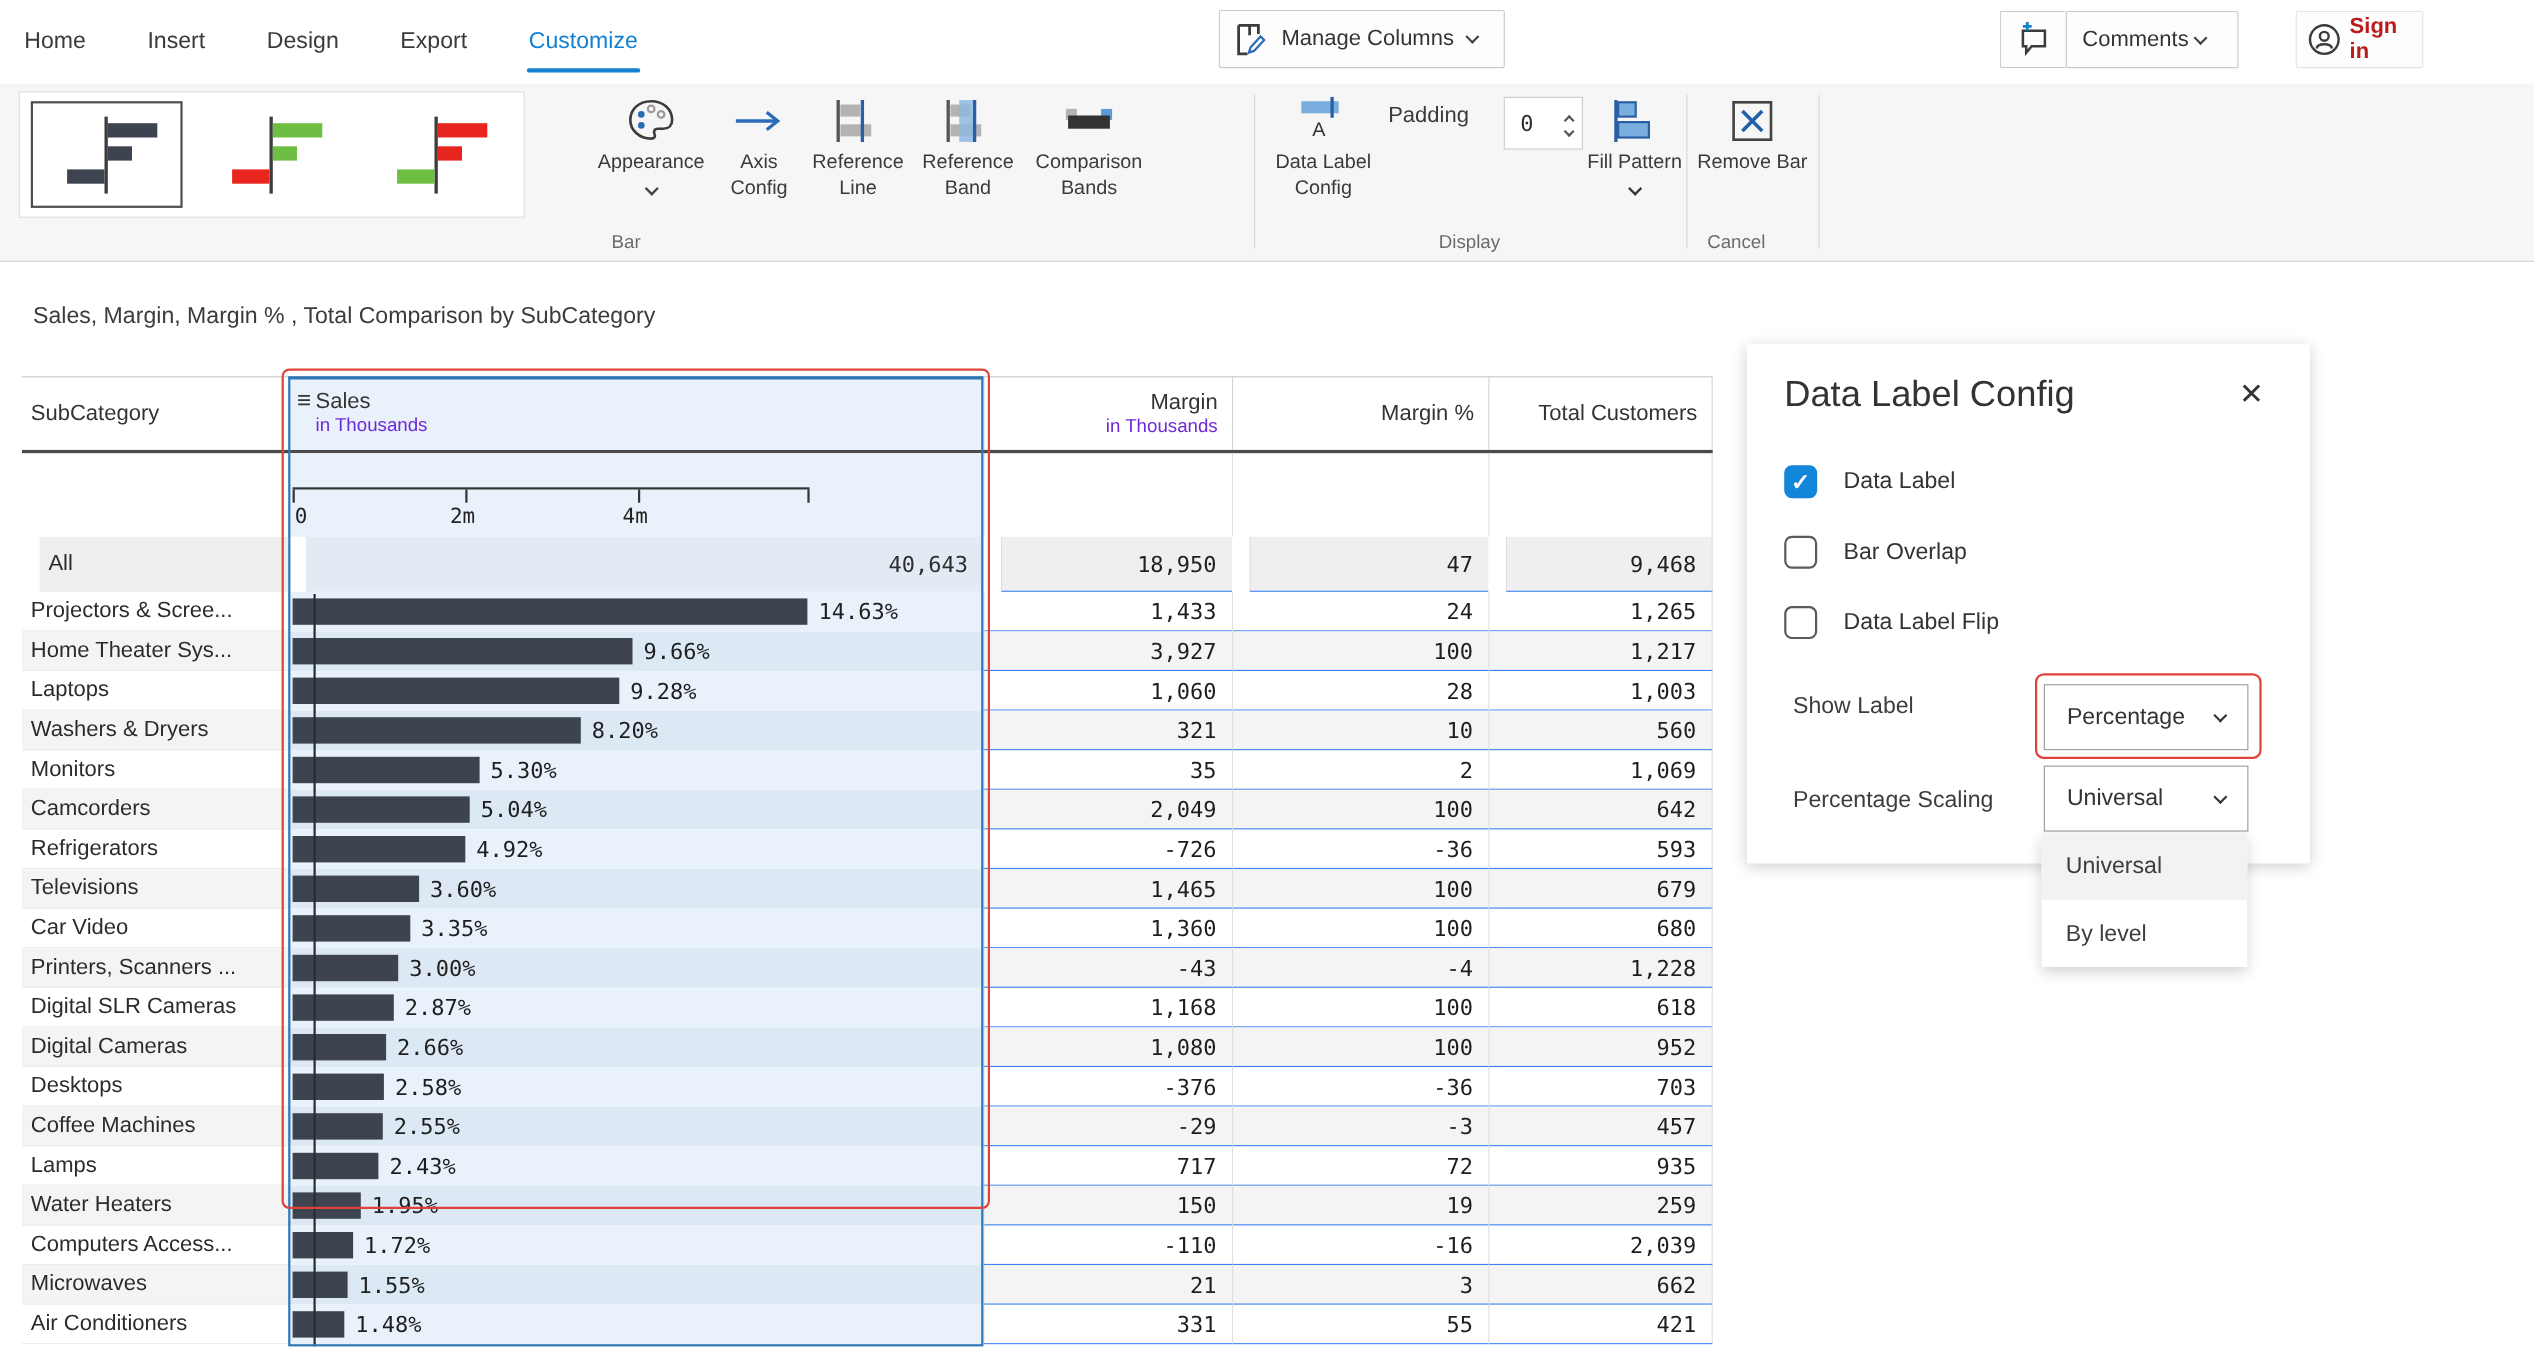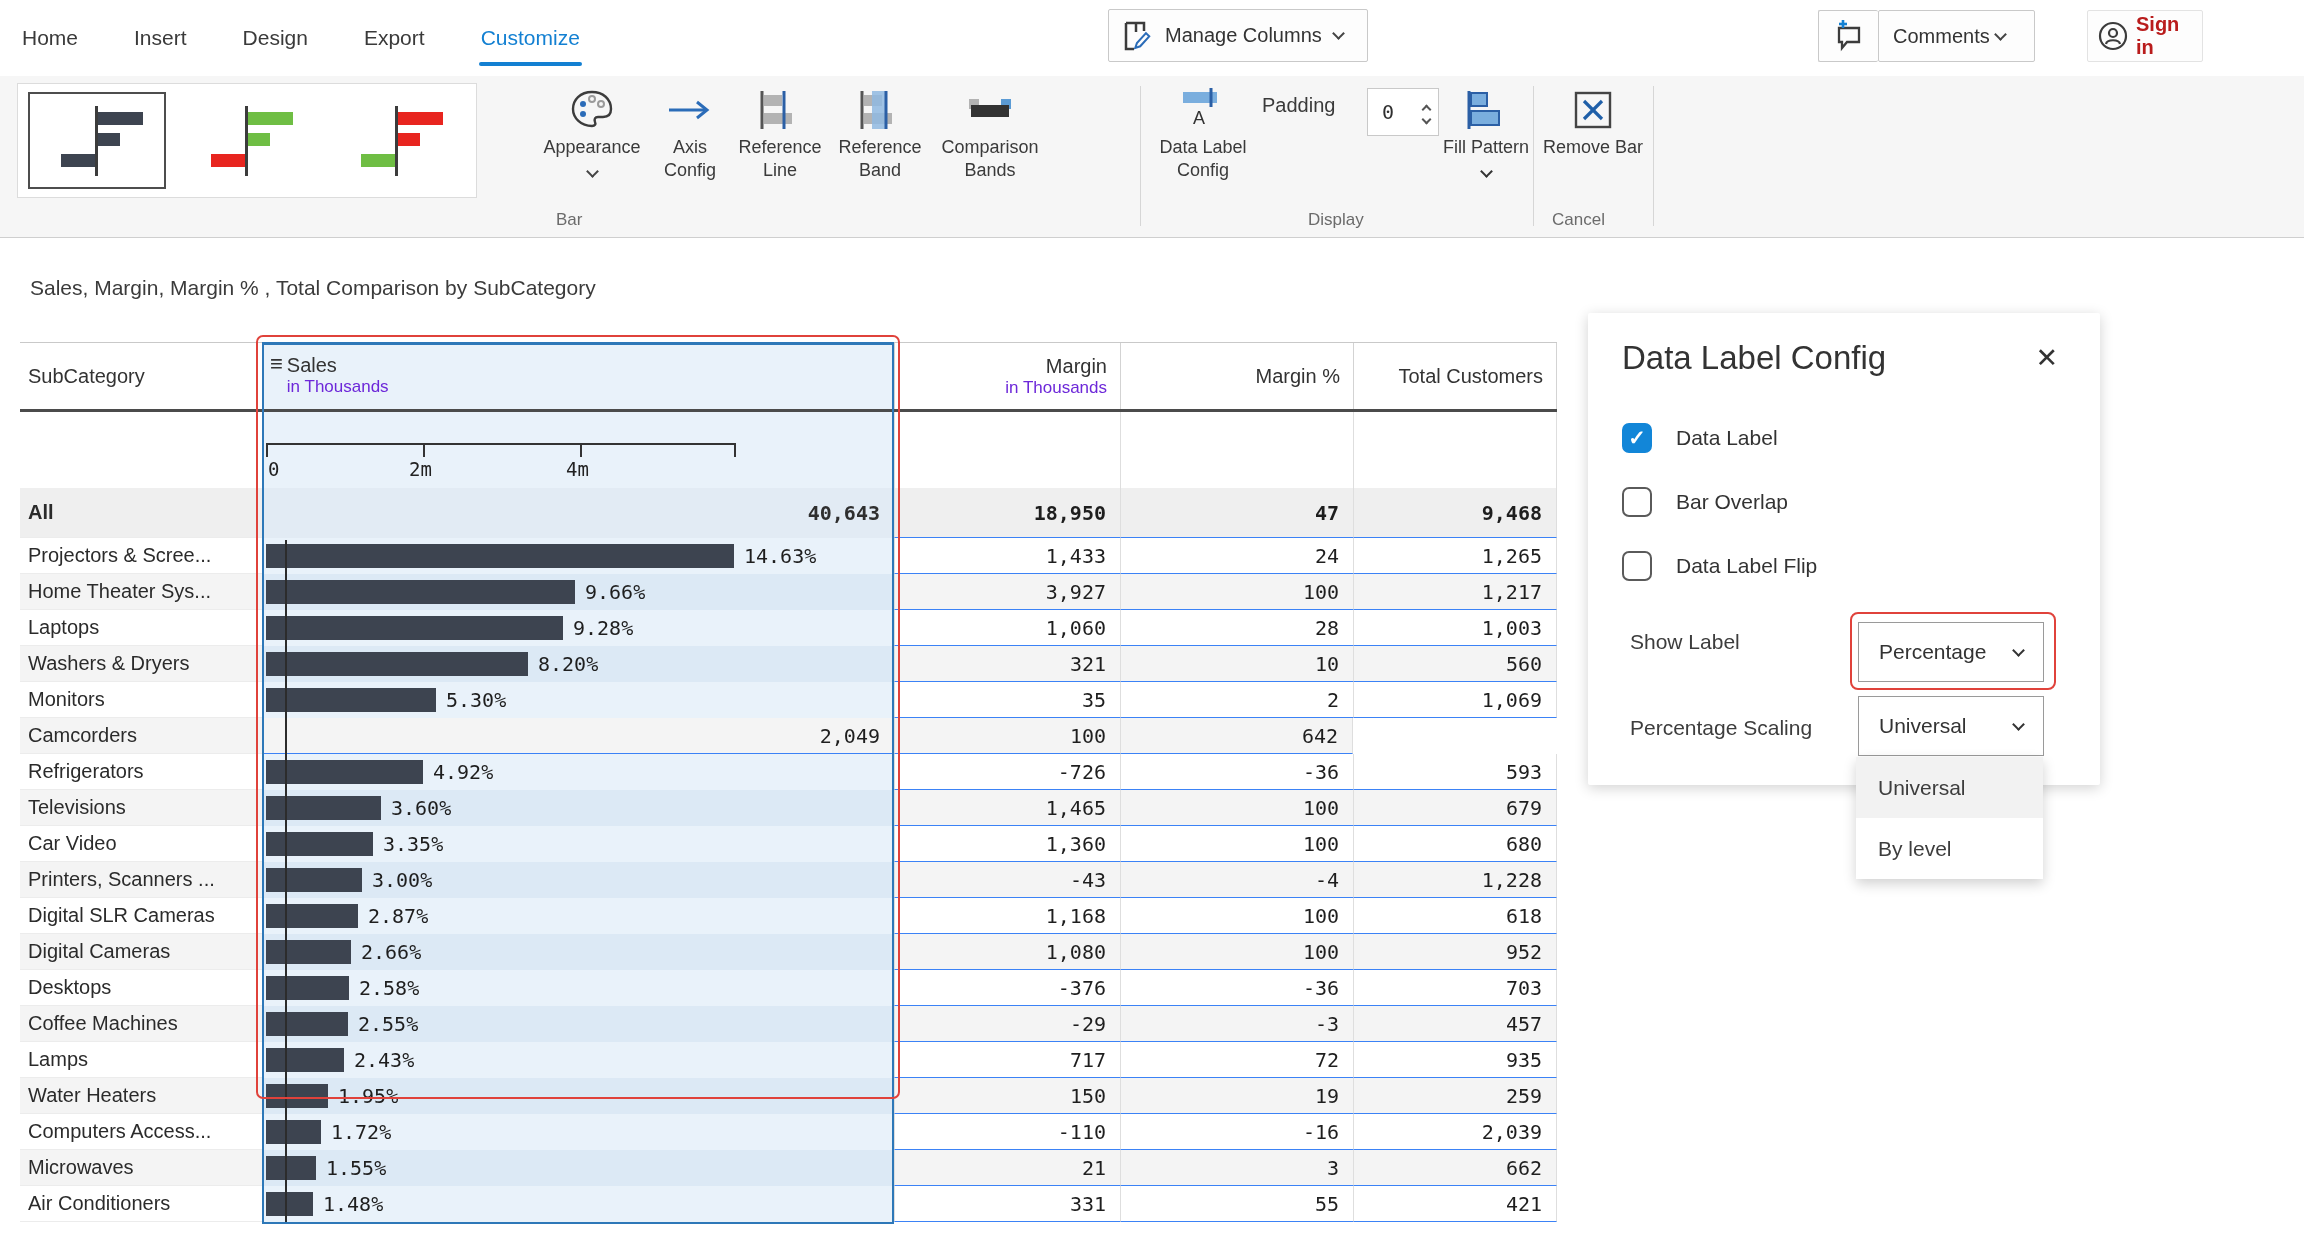--- a/index.html
+++ b/index.html
@@ -62,21 +62,21 @@
   .th-sales { padding:9px 0 0 8px; }
   .axis-row { height:76px; }
   .ruler { position:absolute; left:4px; top:31px; width:470px; border-top:2px solid #333; }
   .tick { position:absolute; top:0; width:2px; height:12px; background:#333; }
   .tick-lab { position:absolute; top:13px; font-size:19px; color:#222; }
   .trow { height:36px; }
   .trow .c { display:flex; align-items:center; overflow:hidden; }
   .trow .name { padding-left:8px; font-size:20px; color:#2b2b2b; white-space:nowrap; border-bottom:1px solid #ececec; }
   .trow .num { justify-content:flex-end; padding-right:14px; font-family:"DejaVu Sans Mono", monospace; font-size:20px; color:#1e1e1e; border-bottom:1px solid #3b82f6; border-left:1px solid #dedede; }
   .trow.alt .name, .trow.alt .num { background:#f4f4f4; }
-  .total .c { font-weight:bold; }
+  .total .c { font-weight:normal;margin-left:16px; }
   .total { height:50px; }
   .total .name { background:#efefef; font-size:20px; }
   .total .num { background:#efefef; }
   .total .sales-cell { background:#e2ebf4 !important; justify-content:flex-end; padding-right:14px; font-family:"DejaVu Sans Mono", monospace; font-size:20px; }
   .sales-cell { position:relative; }
   .bar { position:absolute; left:4px; top:6px; height:24px; background:#3d4450; }
   .blabel { position:absolute; top:6px; font-family:"DejaVu Sans Mono", monospace; font-size:20px; color:#1e1e1e; line-height:24px; }
   .zero-line { position:absolute; left:265px; top:198px; width:2px; height:684px; background:#2c2c2c; z-index:3; pointer-events:none; }
   .blue-box { position:absolute; left:242px; top:0px; width:632px; height:882px; border:2px solid #2e78b8; pointer-events:none; z-index:4; }
   .red-box { position:absolute; left:236px; top:-7px; width:644px; height:764px; border:2px solid #e0423b; border-radius:7px; pointer-events:none; z-index:5; }
@@ -393,20 +393,24 @@
     <div class="c sales-cell salesbg">
       <div class="bar" style="width:170px"></div>
       <span class="blabel" style="left:184px">5.30%</span>
     </div>
     <div class="c num">35</div>
     <div class="c num">2</div>
     <div class="c num" style="border-right:1px solid #dedede">1,069</div>
       </div>
       <div class="grid-row trow alt">
     <div class="c name">Camcorders</div>
+    <div class="c sales-cell salesbg alt">
+      <div class="bar" style="width:161px"></div>
+      <span class="blabel" style="left:175px">5.04%</span>
+    </div>
     <div class="c num">2,049</div>
     <div class="c num">100</div>
     <div class="c num" style="border-right:1px solid #dedede">642</div>
       </div>
       <div class="grid-row trow">
     <div class="c name">Refrigerators</div>
     <div class="c sales-cell salesbg">
       <div class="bar" style="width:157px"></div>
       <span class="blabel" style="left:171px">4.92%</span>
     </div>

